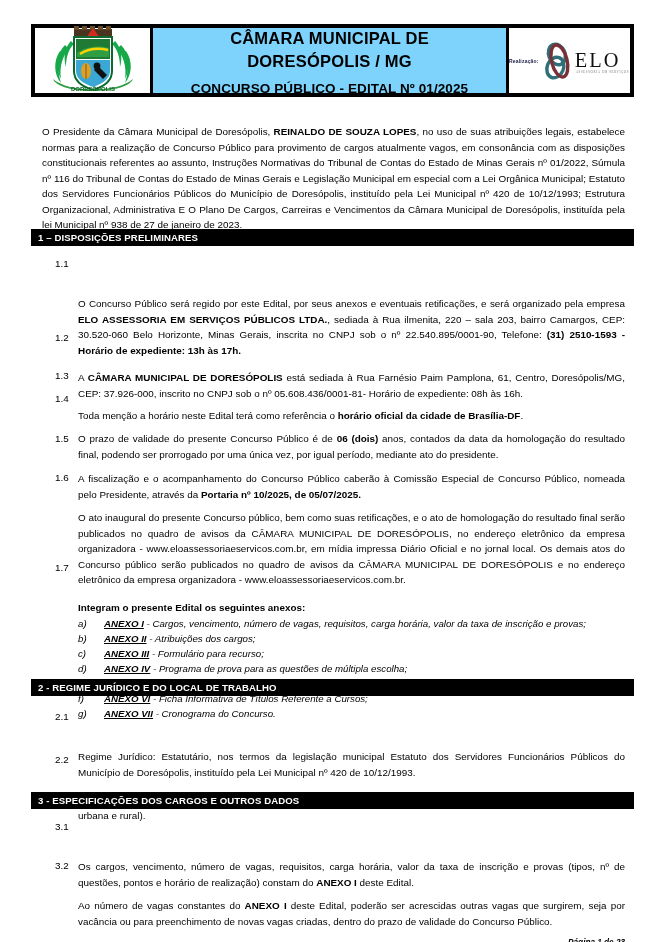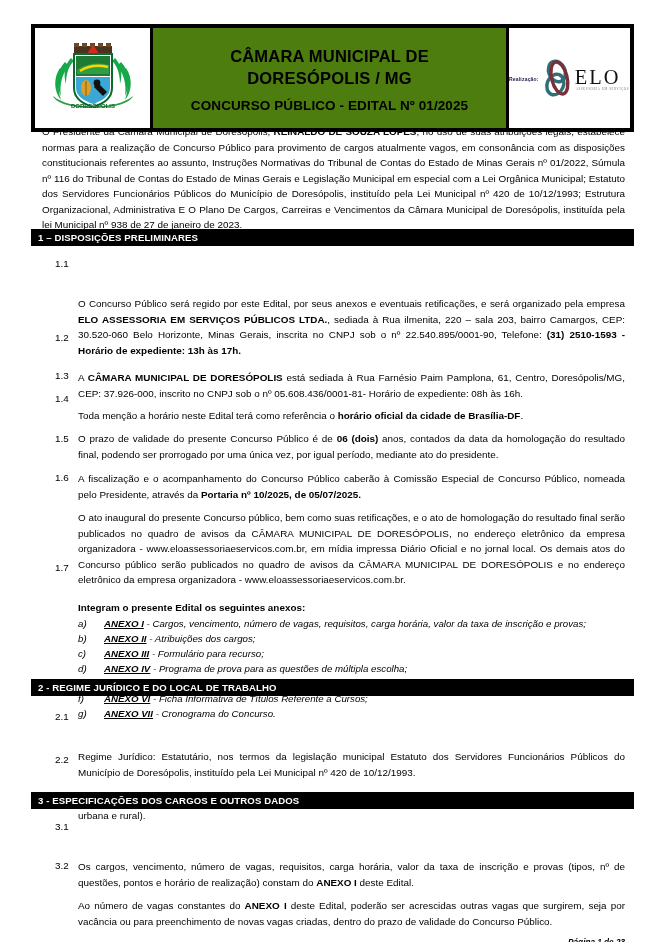--- a/index.html
+++ b/index.html
@@ -22,24 +22,24 @@
     box-sizing: border-box;
     position: relative;
   }
 
   
   .header-box {
     position: absolute;
     left: 31px;
     top: 24px;
     width: 603px;
-    height: 108px;
+    height: 73px;
     border: 4px solid #000000;
     box-sizing: border-box;
-    background: #4d7c0f;
+    background: #7dd3fc;
     display: flex;
     align-items: stretch;
   }
   .header-crest {
     width: 118px;
     flex: 0 0 118px;
     border-right: 3px solid #000000;
     display: flex;
     align-items: center;
     justify-content: center;

